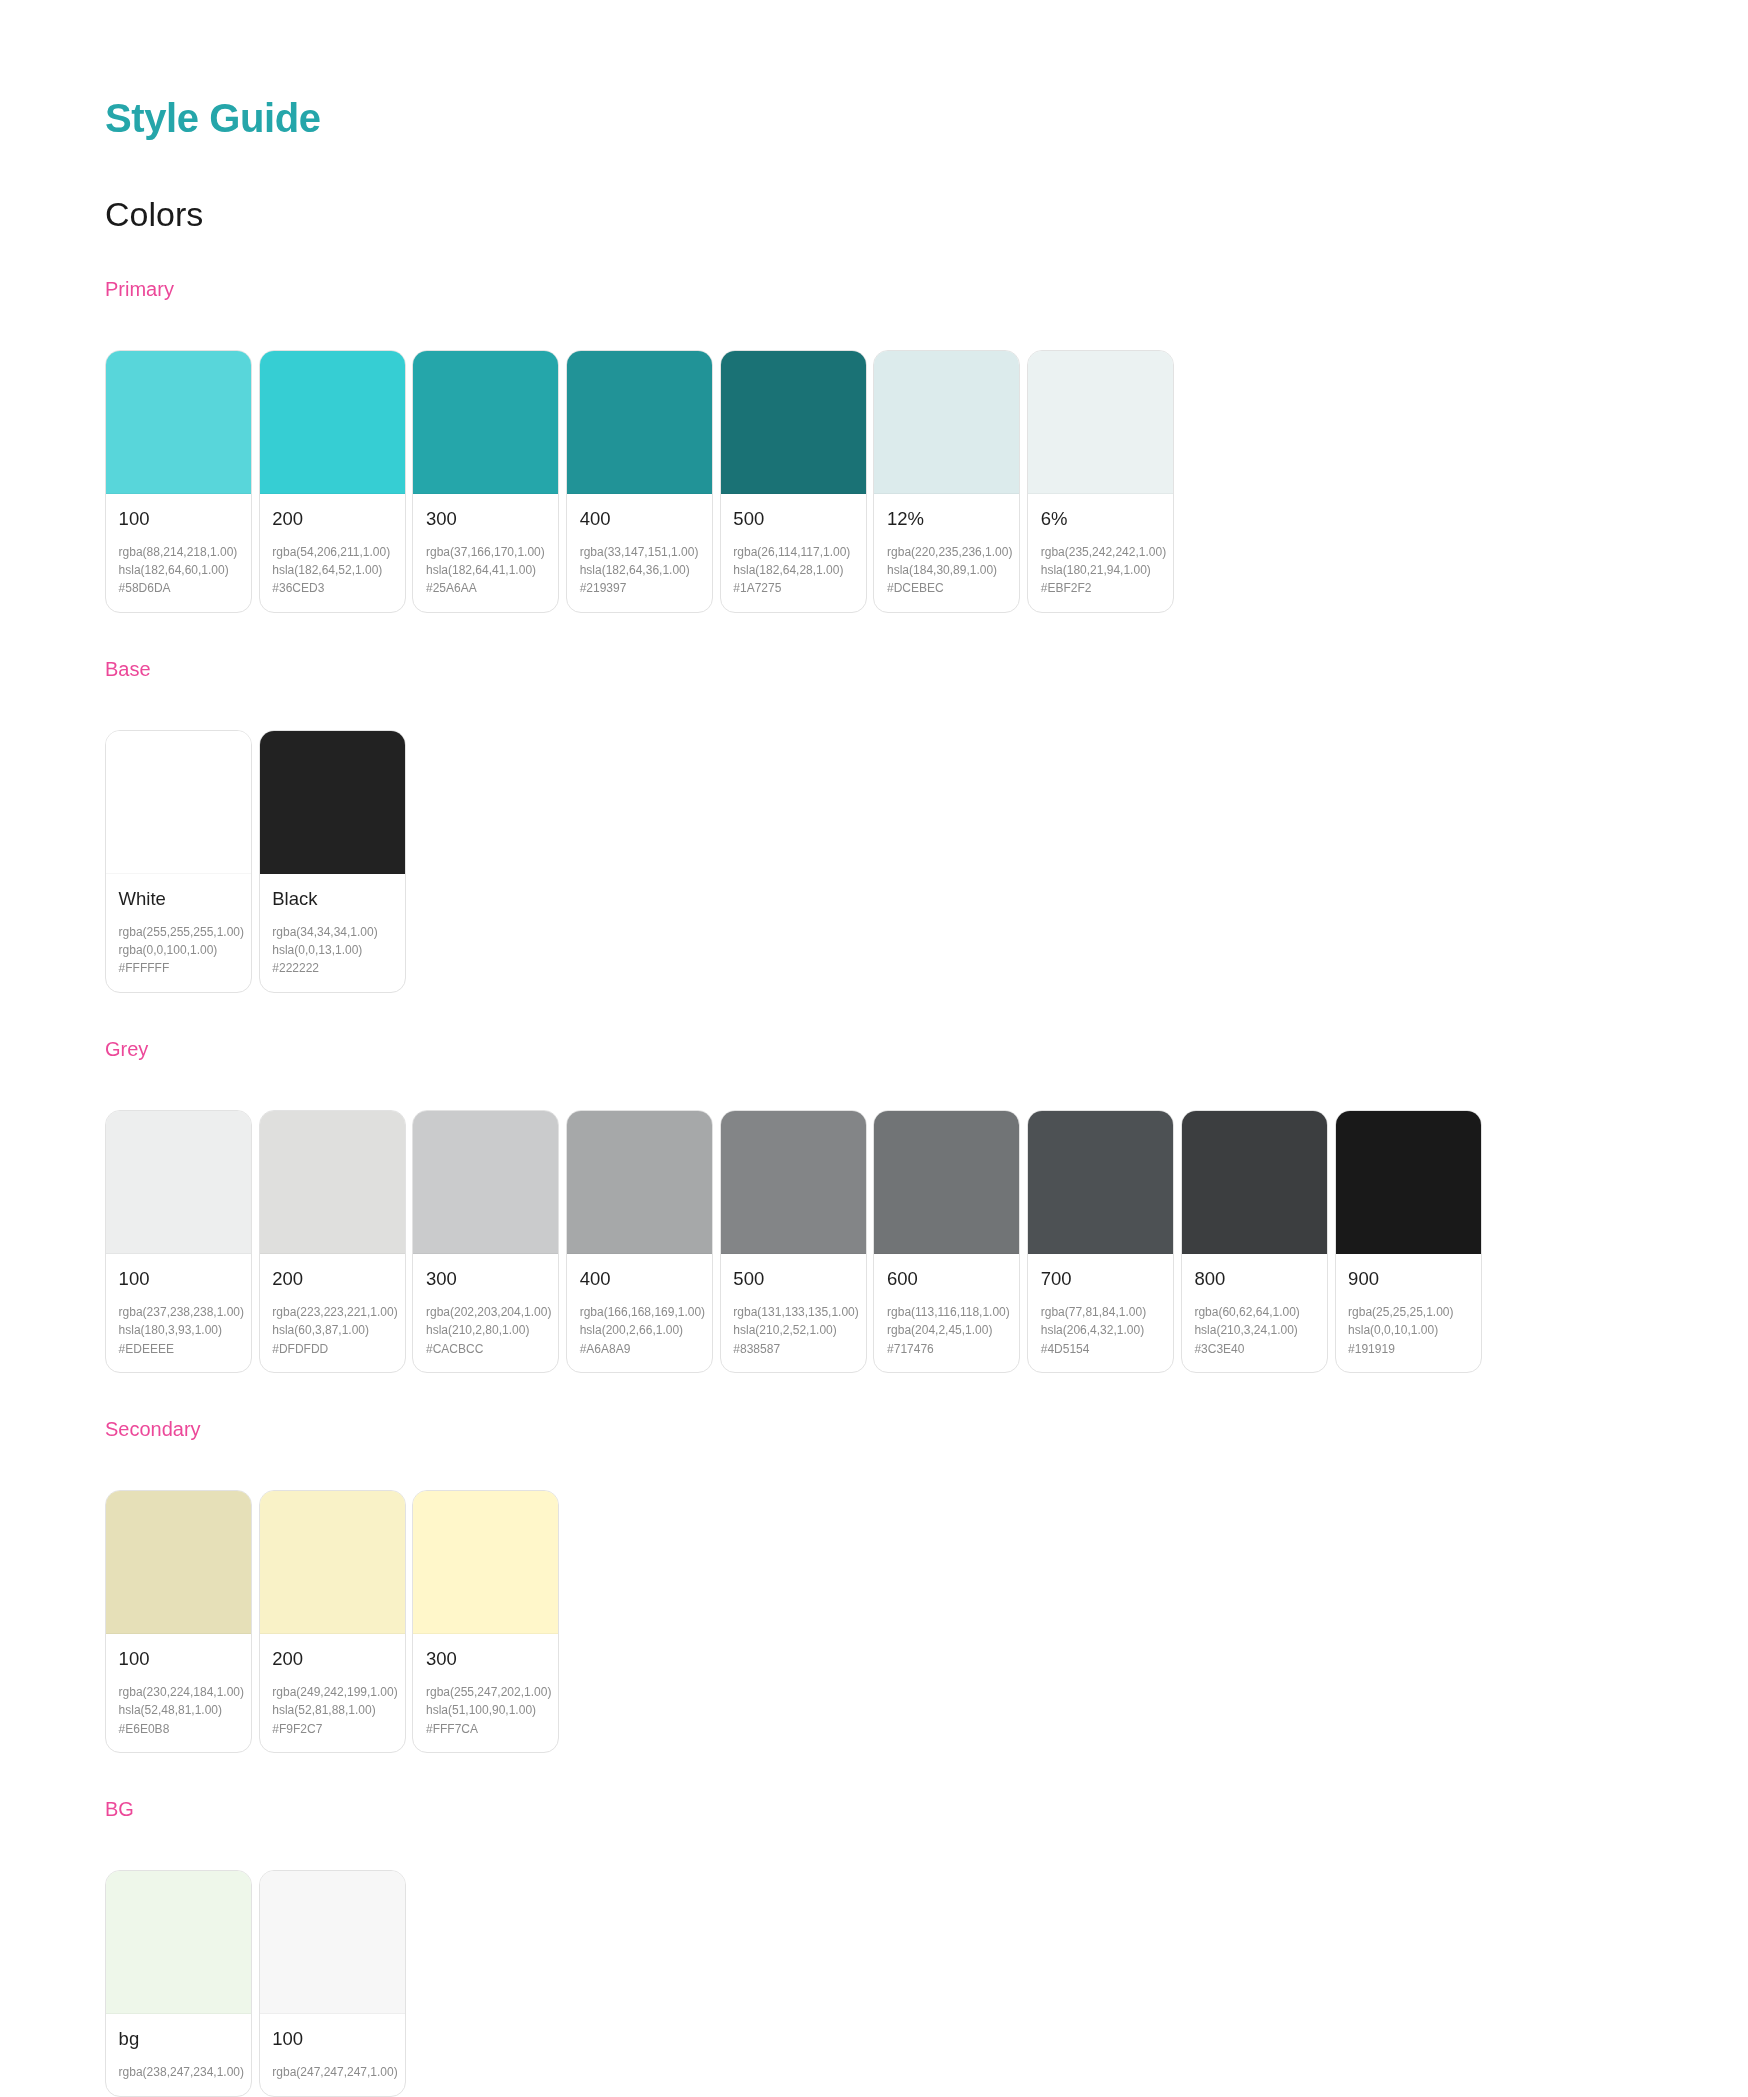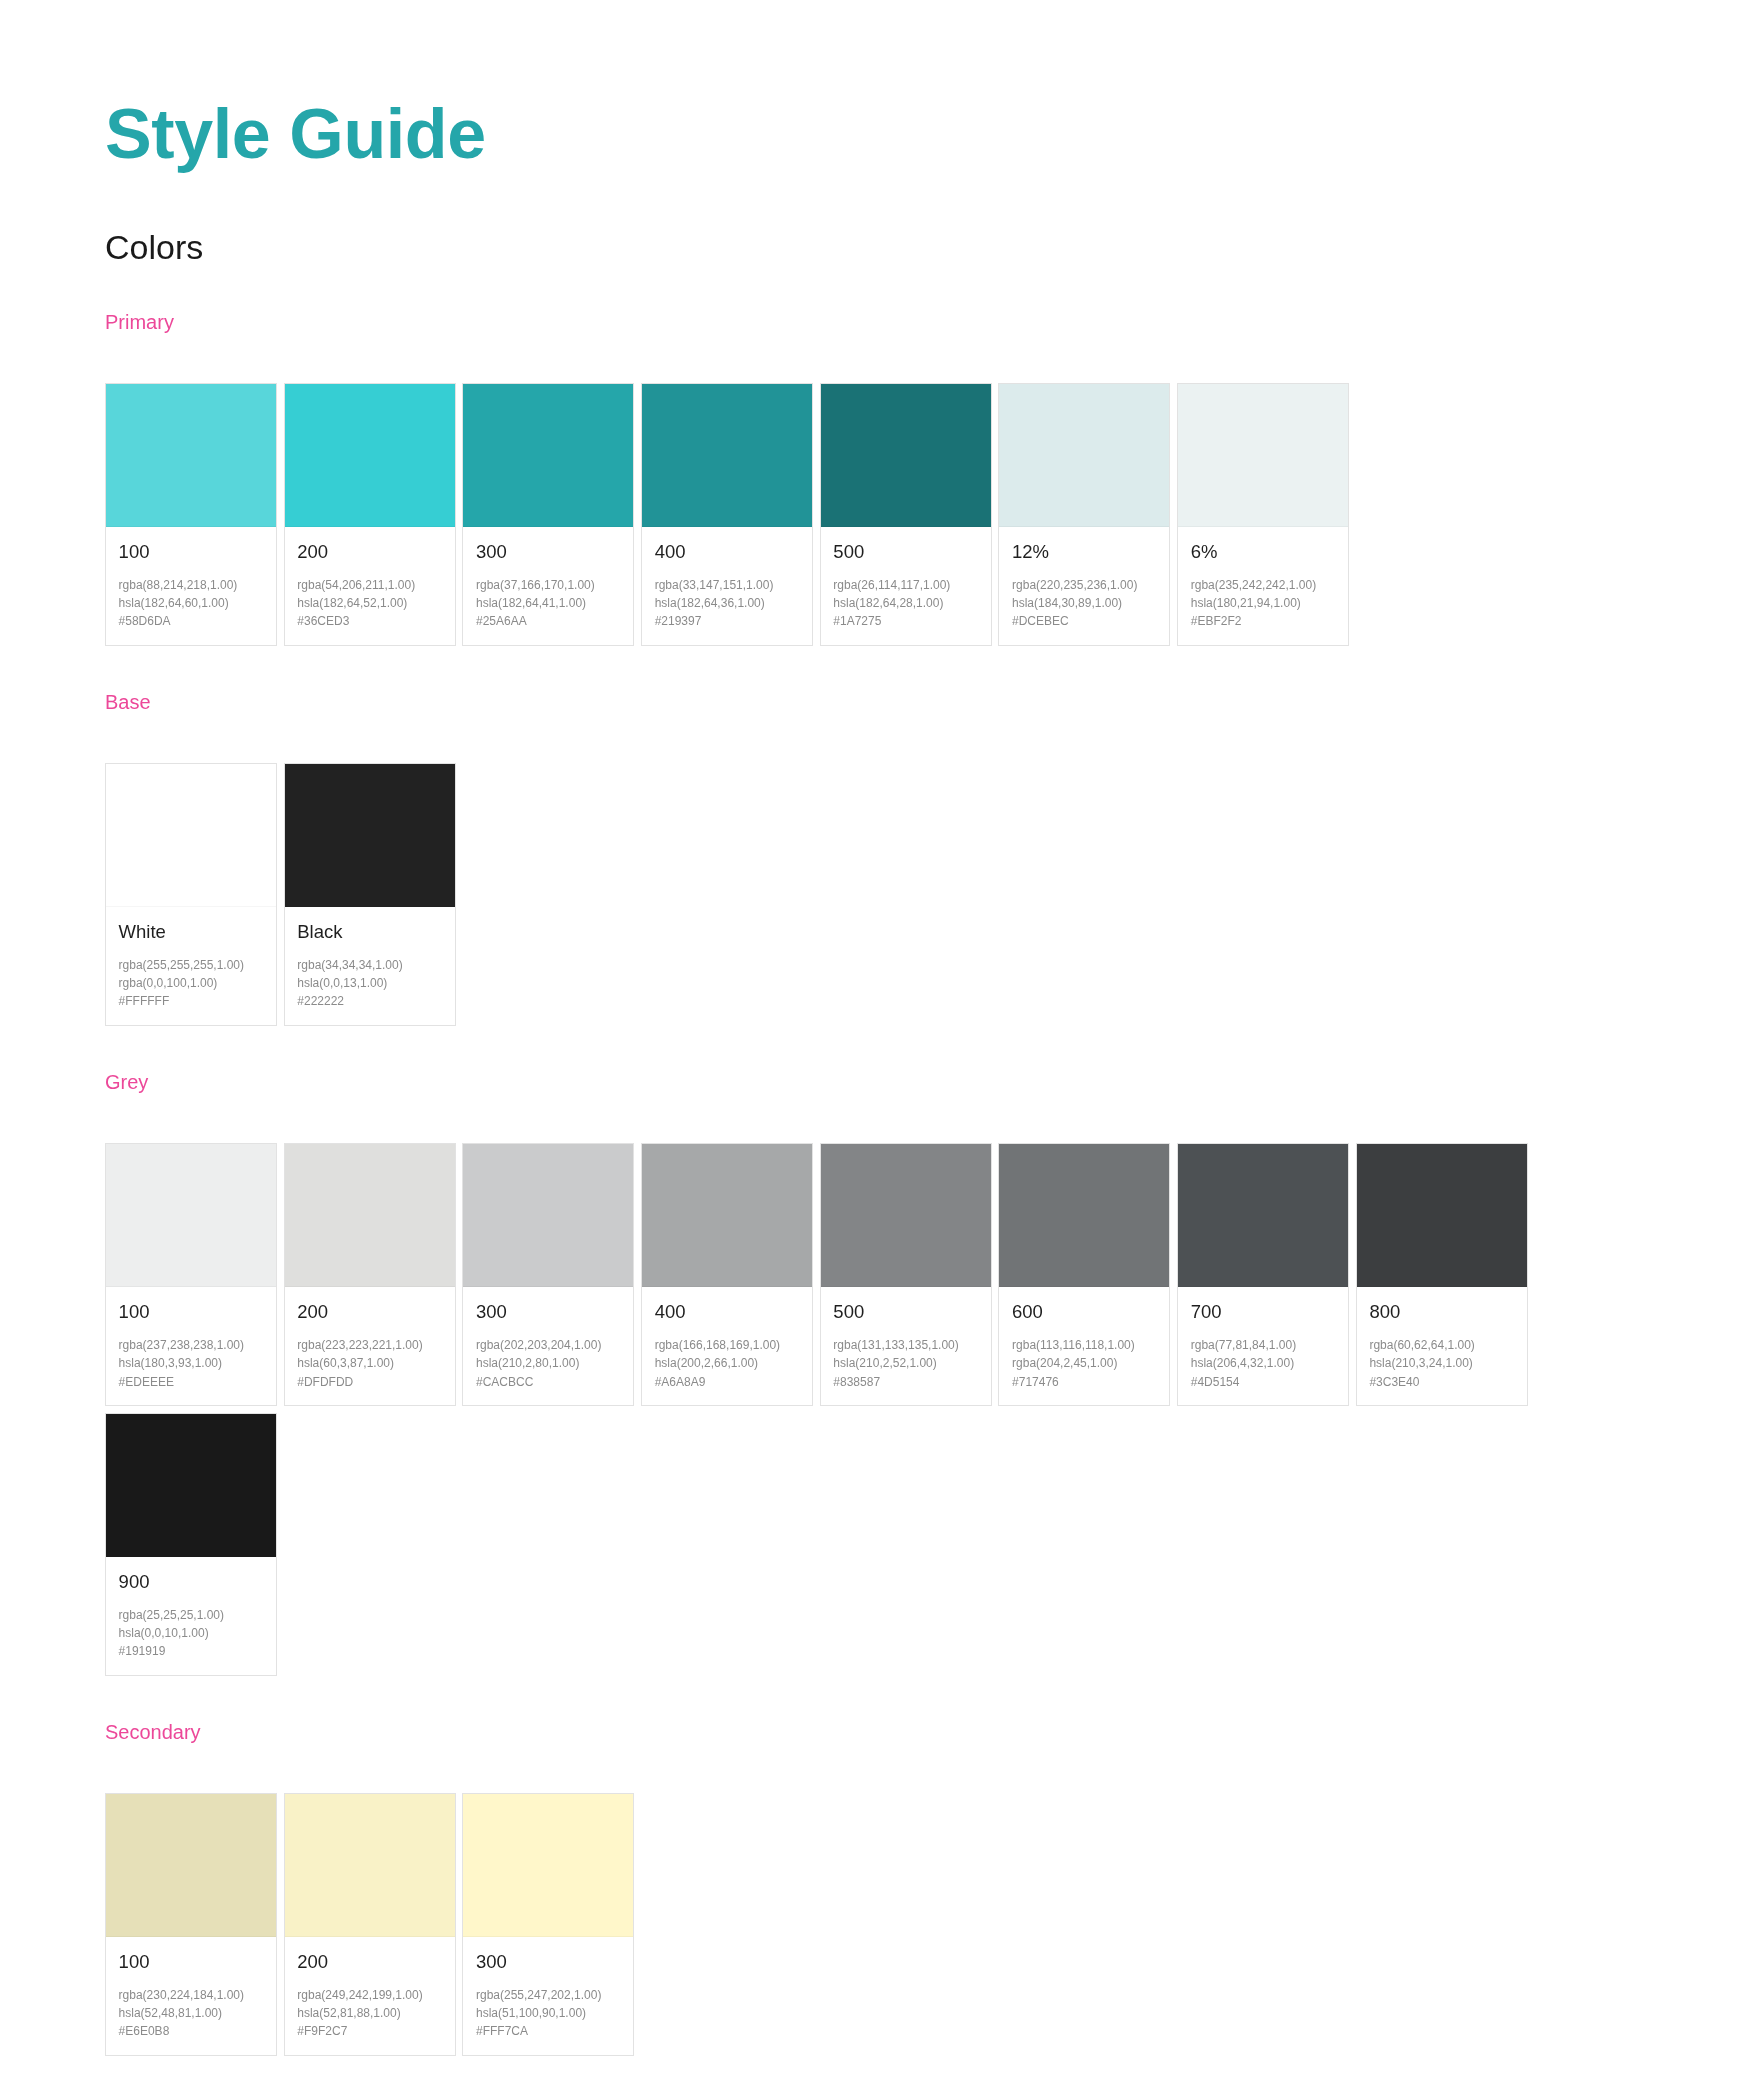--- a/index.html
+++ b/index.html
@@ -15,21 +15,21 @@
     color: #222222;
     -webkit-font-smoothing: antialiased;
   }
 
   .page {
     padding: 96px 105px 84px 105px;
   }
 
   
   .page-title {
-    font-size: 70px;
+    font-size: 40px;
     font-weight: 700;
     color: #25A6AA;
     letter-spacing: -0.4px;
     line-height: 1.1;
     margin-bottom: 54px;
   }
 
   
   .section-heading {
     font-size: 34px;
@@ -51,24 +51,24 @@
   .color-group:last-child { margin-bottom: 0; }
 
   
   .swatch-row {
     display: flex;
     flex-wrap: wrap;
     gap: 6.7px;
   }
 
   .swatch-card {
-    width: 172px;
+    width: 147px;
     background: #ffffff;
     border: 0.8px solid #e2e2e2;
-    border-radius: 0;
+    border-radius: 15px;
     overflow: hidden;
     display: flex;
     flex-direction: column;
   }
 
   .swatch-chip {
     height: 143px;
     width: 100%;
     border-bottom: 0.4px solid rgba(0,0,0,0.035);
   }

